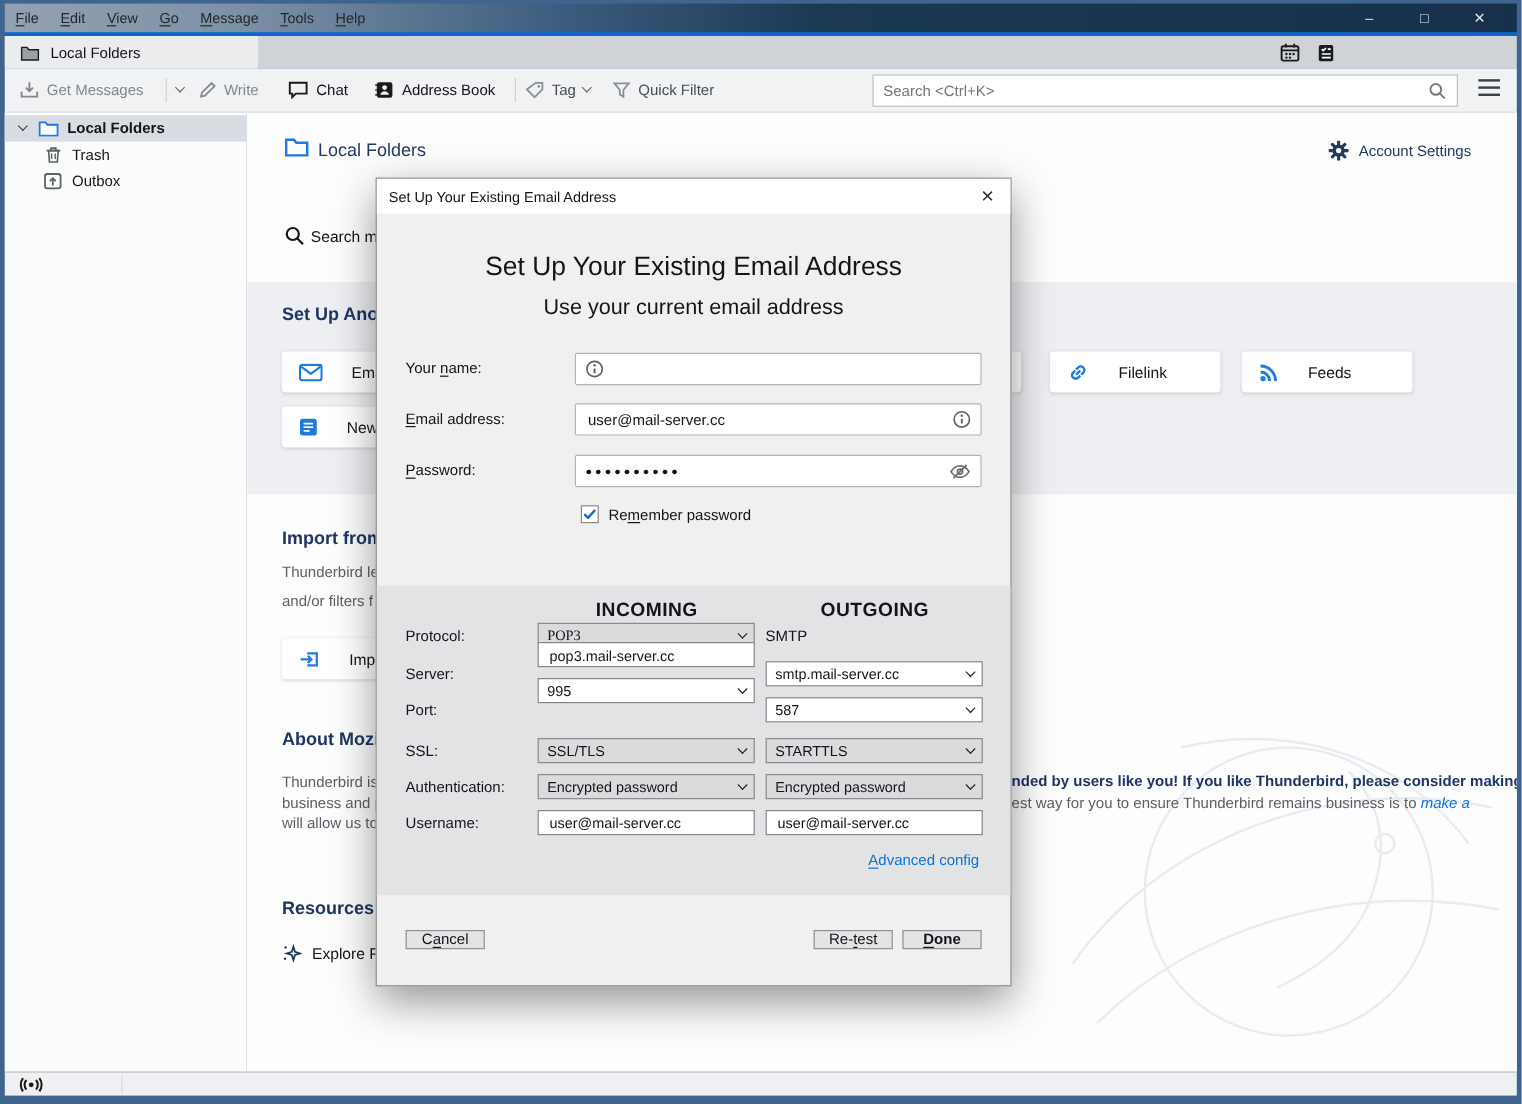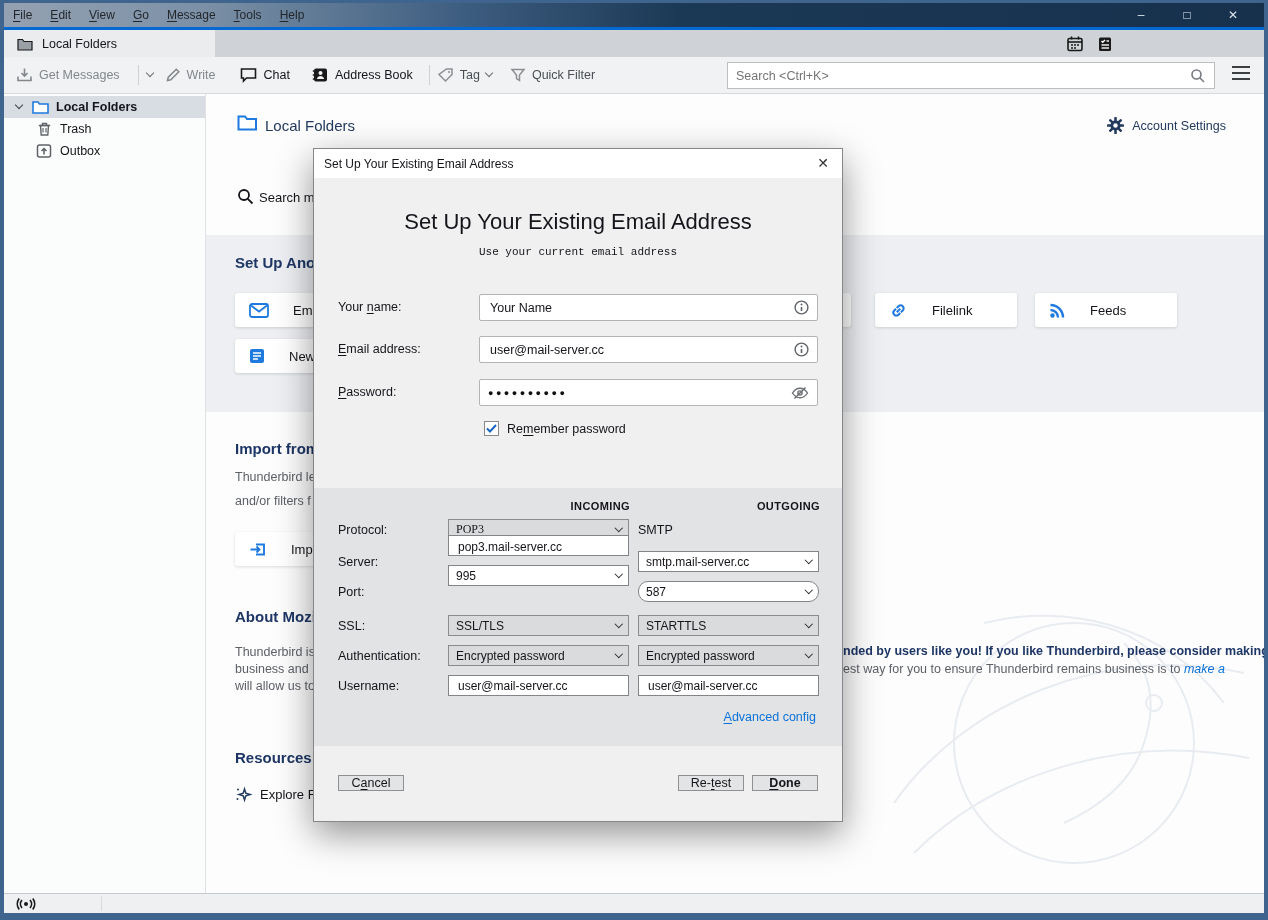--- a/index.html
+++ b/index.html
@@ -70,29 +70,29 @@
 
   
   .dialog { left:313px; top:148px; width:530px; height:674px; background:#f0f0f1;
     border:1px solid #85878a; box-shadow:0 12px 34px rgba(0,0,0,.42); z-index:20;padding-left:10px; }
   .dlg-titlebar { position:absolute; left:0; right:0; top:0; height:29px; background:#fff;
     display:flex; align-items:center; padding:0 10px; font-size:12px; }
   .dlg-close { position:absolute; right:10px; top:6px; font-size:14px; color:#333; width:18px;
     text-align:center; }
   .dlg-h1 { position:absolute; left:0; right:0; top:60px; text-align:center;
     font-size:22px; font-weight:400; color:#15141a; }
-  .dlg-sub { position:absolute; left:0; right:0; top:97px; text-align:center; font-size:11px;font-family:Liberation Mono, monospace; }
+  .dlg-sub { position:absolute; left:0; right:0; top:97px; text-align:center; font-size:18px; }
   .fld-label { position:absolute; left:24px; font-size:12.5px; }
   .txt-input { position:absolute; left:165px; width:339px; height:27px; background:#fff;
     border:1px solid #b3b4b6; border-radius:2px; display:flex; align-items:center; padding:0 8px; }
   .txt-input input { flex:1; border:none; outline:none; background:transparent;
     font-family:inherit; font-size:12.5px; color:#15141a; }
   .dots { flex:1; font-size:9px; letter-spacing:2.5px; color:#111; }
   .cfg { position:absolute; left:0; right:0; top:339px; height:258px; background:#e2e3e5; }
-  .cfg-head { position:absolute; width:182px; text-align:right; top:12px; font-size:11px;
+  .cfg-head { position:absolute; width:182px; text-align:center; top:12px; font-size:16px;
     font-weight:bold; letter-spacing:.4px; }
   .cfg-label { position:absolute; left:24px; font-size:12.5px; }
   .sel { position:absolute; width:181px; height:21px; background:#dadbdc; border:1px solid #8a8b8d;
     display:flex; align-items:center; padding:0 7px; font-size:12px; }
   .sel .sp { flex:1; }
   .combo { position:absolute; width:181px; height:21px; background:#fff; border:1px solid #828487;
     display:flex; align-items:center; padding:0 7px; font-size:12px; }
   .combo .sp { flex:1; }
   .combo input { flex:1; border:none; outline:none; background:transparent; font-family:inherit;
     font-size:12px; color:#15141a; }
@@ -370,21 +370,20 @@
   <div class="dlg-titlebar">
     <span>Set Up Your Existing Email Address</span>
     <span class="dlg-close">✕</span>
   </div>
 
   <div class="dlg-h1">Set Up Your Existing Email Address</div>
   <div class="dlg-sub">Use your current email address</div>
 
   <div class="fld-label" style="top:151px;"><span>Your </span><span class="ak">n</span><span>ame:</span></div>
   <div class="txt-input" style="top:145px;">
-    <input value="Your Name" style="">
     <svg width="15" height="15" viewBox="0 0 15 15">
       <circle cx="7.5" cy="7.5" r="6.4" fill="none" stroke="#5f6368" stroke-width="1.4"></circle>
       <line x1="7.5" y1="7" x2="7.5" y2="11" stroke="#5f6368" stroke-width="1.6"></line>
       <circle cx="7.5" cy="4.4" r="1" fill="#5f6368"></circle>
     </svg>
   </div>
 
   <div class="fld-label" style="top:193px;"><span class="ak">E</span><span>mail address:</span></div>
   <div class="txt-input" style="top:187px;">
     <input value="user@mail-server.cc" style="">
@@ -430,21 +429,21 @@
     <div class="combo" style="left:324px; top:63px;">
       <span class="sp">smtp.mail-server.cc</span>
         <span class="chev-d"></span>
     </div>
 
     <div class="cfg-label" style="top:97px;">Port:</div>
     <div class="combo" style="left:134px; top:77px;">
       <span class="sp">995</span>
         <span class="chev-d"></span>
     </div>
-    <div class="combo" style="left:324px; top:93px;border-radius:10px;">
+    <div class="combo" style="left:324px; top:93px;">
       <span class="sp">587</span>
         <span class="chev-d"></span>
     </div>
 
     <div class="cfg-label" style="top:131px;">SSL:</div>
     <div class="sel" style="left:134px; top:127px;">
       <span class="sp">SSL/TLS</span>
         <span class="chev-d"></span>
     </div>
     <div class="sel" style="left:324px; top:127px;">

